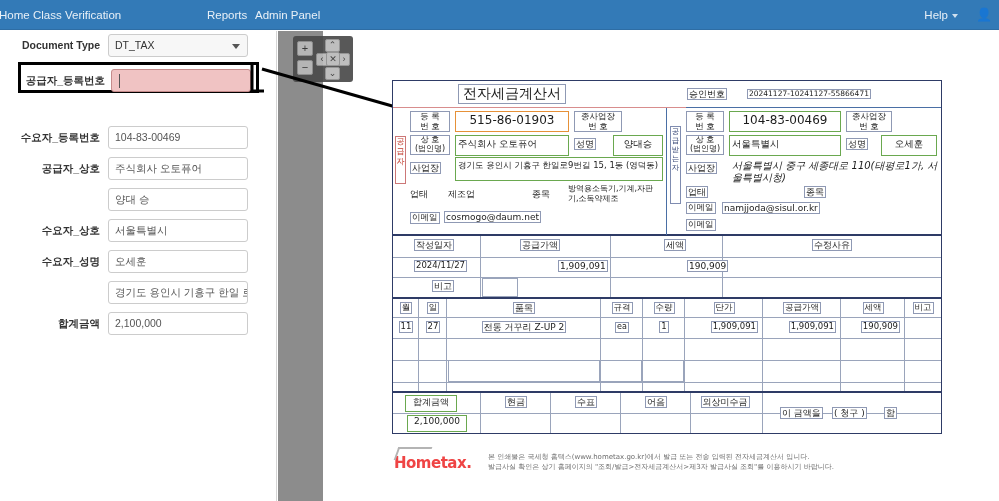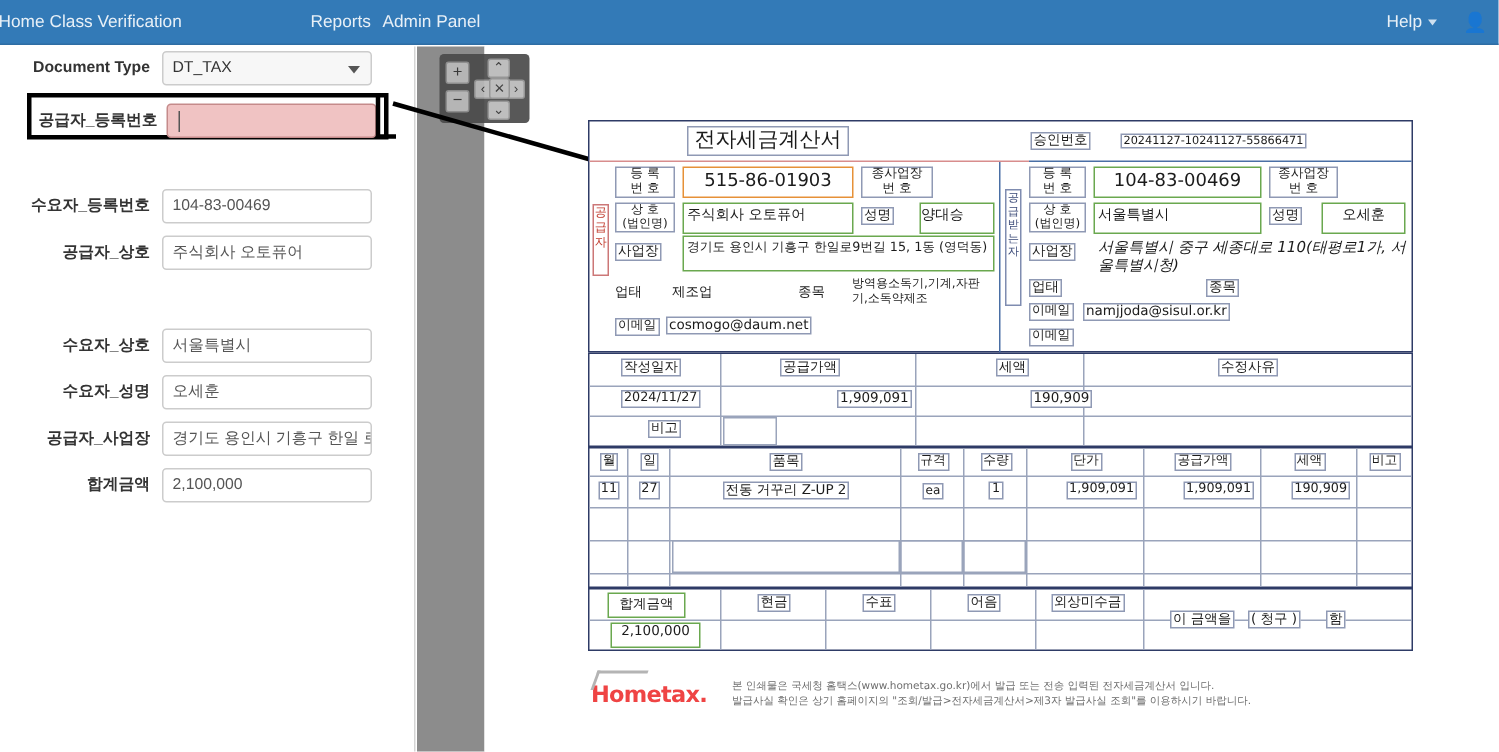--- a/index.html
+++ b/index.html
@@ -221,34 +221,34 @@
     <div class="form-label">수요자_등록번호</div>
     <div class="form-input">104-83-00469</div>
   </div>
 
   <div class="form-row" style="top:126px;">
     <div class="form-label">공급자_상호</div>
     <div class="form-input">주식회사 오토퓨어</div>
   </div>
 
   <div class="form-row" style="top:157px;">
+    <div class="form-input">양대 승</div>
   </div>
 
   <div class="form-row" style="top:188px;">
     <div class="form-label">수요자_상호</div>
     <div class="form-input">서울특별시</div>
   </div>
 
   <div class="form-row" style="top:219px;">
     <div class="form-label">수요자_성명</div>
     <div class="form-input">오세훈</div>
   </div>
 
   <div class="form-row" style="top:250px;">
-    <div class="form-label">공급자_사업장</div>
     <div class="form-input">경기도 용인시 기흥구 한일 로 9</div>
   </div>
 
   <div class="form-row" style="top:281px;">
     <div class="form-label">합계금액</div>
     <div class="form-input">2,100,000</div>
   </div>
 </div>
 
 <div id="viewer-gutter"></div>
@@ -309,21 +309,21 @@
   <div class="db" style="left:18px; top:55px; width:40px; height:22px;">
     <span class="lbl ctr" style="display:block; font-size:8px;">상 호<br>(법인명)</span>
   </div>
   <div class="db hl-green" style="left:64px; top:56px; width:112px; height:19px;">
     <span class="val" style="display:block; font-size:9.5px; padding:3px 0 0 2px;">주식회사 오토퓨어</span>
   </div>
   <div class="db" style="left:182px; top:58px;">
     <span class="lbl" style="font-size:9px;">성명</span>
   </div>
   <div class="db hl-green" style="left:222px; top:56px; width:48px; height:19px;">
-    <span class="val" style="display:block; font-size:9.5px; padding-top:3px;">양대승</span>
+    <span class="val" style="display:block; font-size:9.5px; text-align:center; padding-top:3px;">양대승</span>
   </div>
 
   <div class="db" style="left:18px; top:82px;">
     <span class="lbl" style="font-size:9px;">사업장</span>
   </div>
   <div class="db hl-green" style="left:64px; top:78px; width:206px; height:22px;">
     <span class="val" style="display:block; font-size:8.5px; padding:2px 0 0 2px; white-space:normal; line-height:1.2;">경기도 용인시 기흥구 한일로9번길 15, 1동 (영덕동)</span>
   </div>
 
   <div class="db" style="left:18px; top:108px;">

